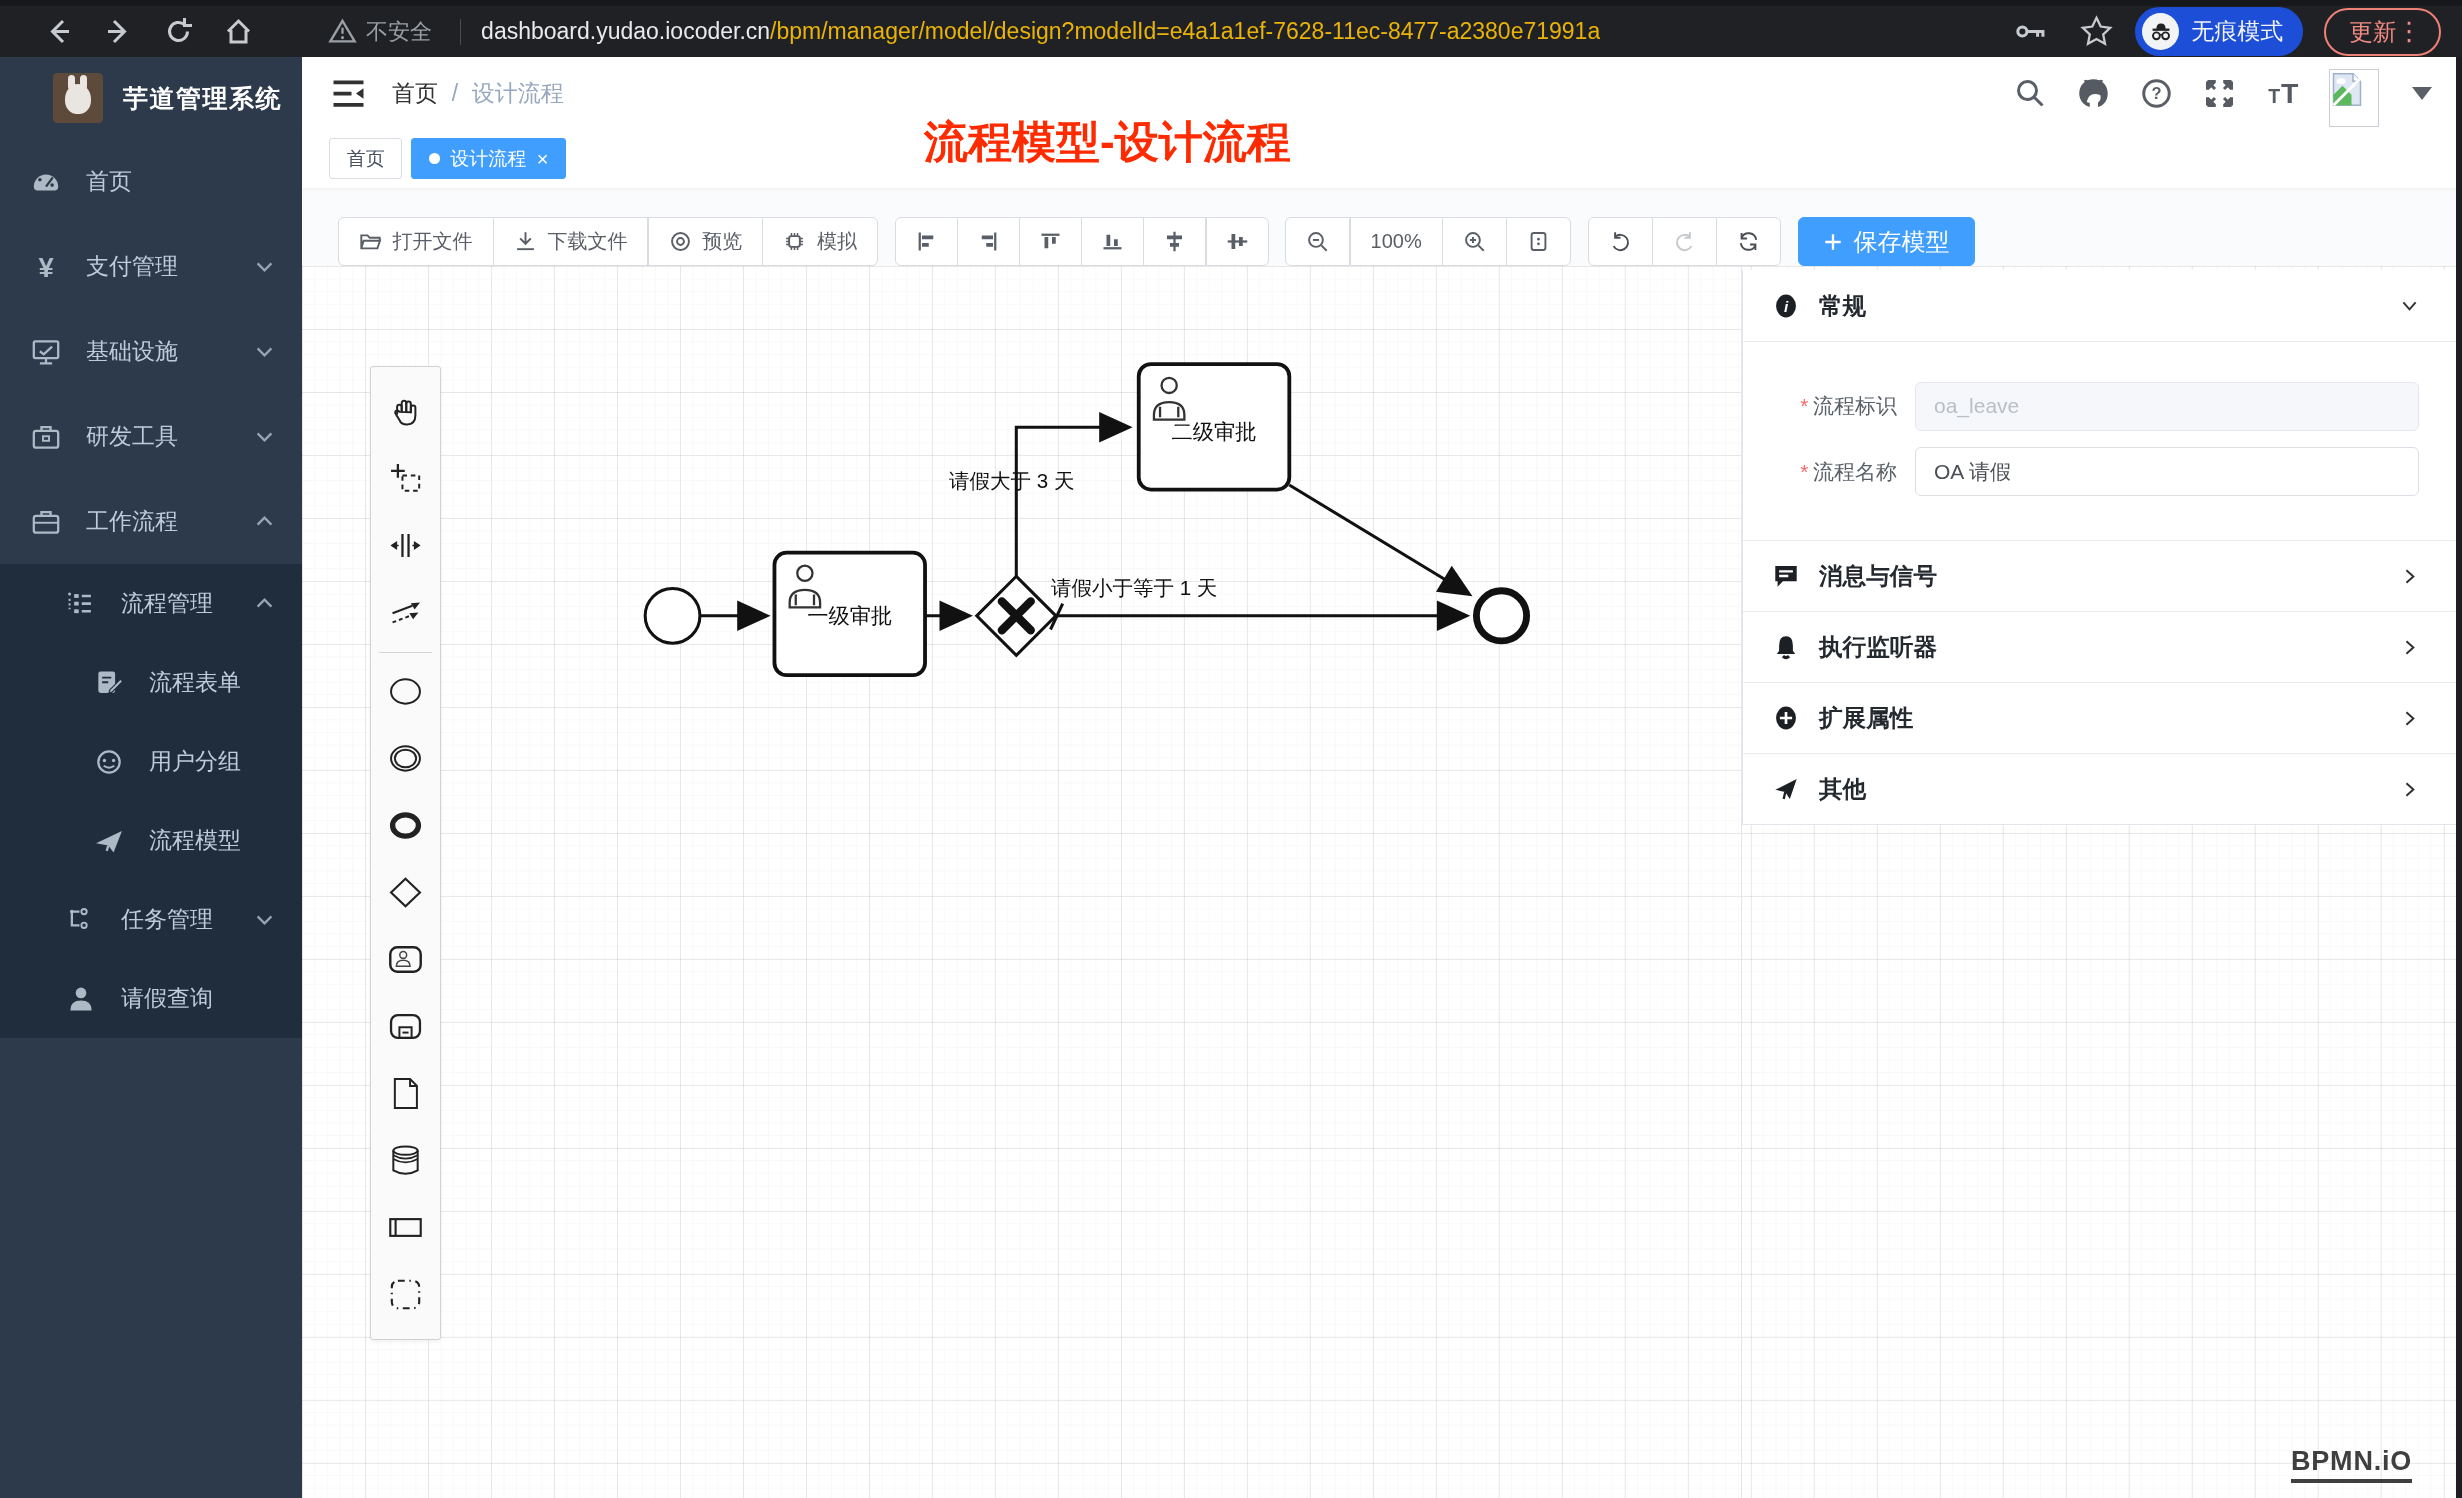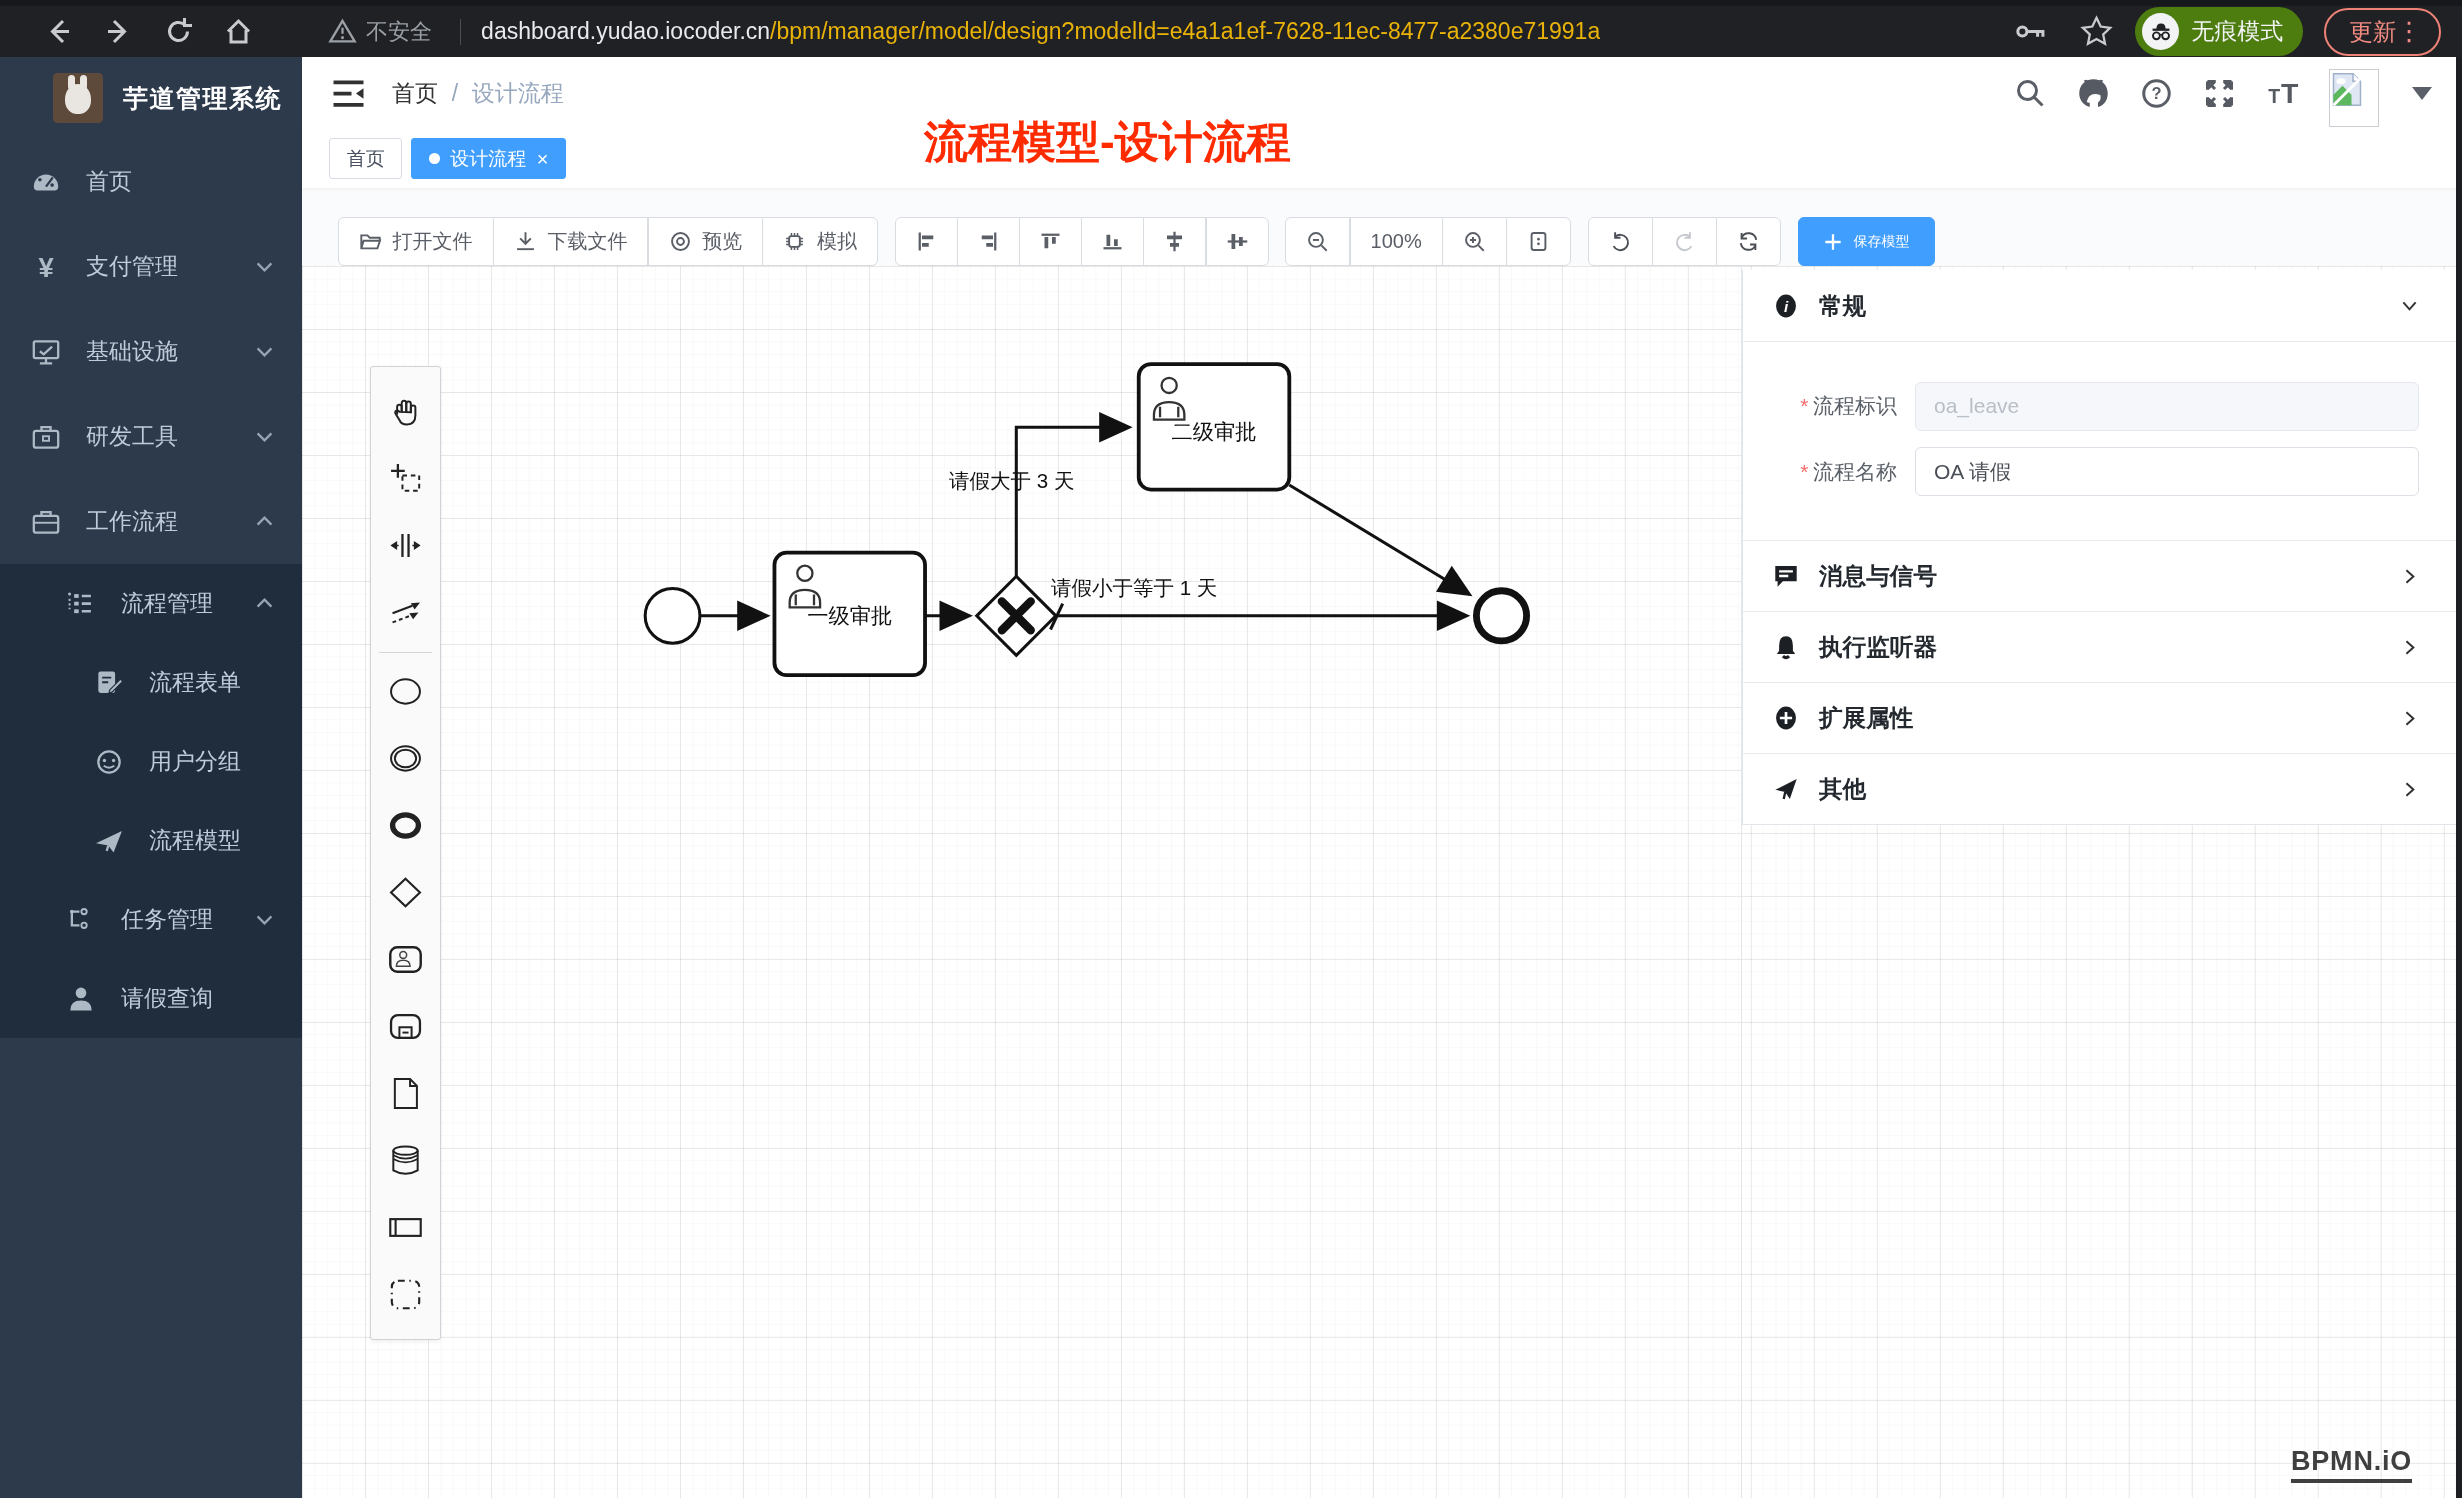--- a/index.html
+++ b/index.html
@@ -9,21 +9,21 @@
   
   .chrome { position:absolute; left:0; top:0; width:2462px; height:57px; background:#202124; display:flex; align-items:center; padding:0 21px 0 42px; border-top:6px solid #17181b; }
   .chrome svg { flex:none; }
   .nav-ic { width:33px; height:33px; margin-right:27px; }
   .sec { display:flex; align-items:center; color:#9aa0a6; font-size:22px; gap:9px; margin:0 7.6px 0 46px;}
   .chrome .divider { width:1.5px; height:26px; background:#4a4d51; margin:0 20px; }
   .url { font-size:23px; white-space:nowrap; overflow:hidden; }
   .url .host { color:#e8eaed; }
   .url .path { color:#eab308; }
   .chrome .spacer { flex:1; }
-  .incog { display:flex; align-items:center; gap:12px; background:#4d7c0f; border-radius:30px; padding:6px 20px 6px 7.6px; color:#f1f3f4; font-size:23px; margin:0 21px; }
+  .incog { display:flex; align-items:center; gap:12px; background:#1d4ed8; border-radius:30px; padding:6px 20px 6px 7.6px; color:#f1f3f4; font-size:23px; margin:0 21px; }
   .incog-circ { width:37px; height:37px; border-radius:50%; background:#f1f3f4; display:flex; align-items:center; justify-content:center; }
   .update { display:flex; align-items:center; border:2.3px solid #ee8277; border-radius:33px; padding:6px 16.7px 6px 23px; color:#f28b82; font-size:23.6px; }
   .update .dots { font-size:26px; letter-spacing:0; color:#f28b82; }
 
   
   .sidebar { position:absolute; left:0; top:57px; width:302px; bottom:0; background:#2d3a4b; }
   .logo-row { height:82px; display:flex; align-items:center; padding-left:53px; gap:20px; }
   .logo-img { width:50px; height:50px; background:#5d4a3a; border-radius:4.6px; position:relative; overflow:hidden; }
   .logo-img i { position:absolute; left:12px; top:10.6px; width:26px; height:30px; background:#e9e6e2; border-radius:50% 50% 45% 45%; }
   .logo-img b { position:absolute; left:15px; top:1.5px; width:6.8px; height:15px; background:#e9e6e2; border-radius:4.6px; }
@@ -67,21 +67,21 @@
       #ffffff; }
   .right-strip { position:absolute; right:0; top:57px; width:6px; bottom:0; background:#1d1e21; z-index:40; }
 
   
   .toolbar { position:absolute; left:338px; top:217px; display:flex; align-items:flex-start; gap:16.7px; z-index:10; }
   .btn-group { display:flex; }
   .tb-btn { height:49px; display:flex; align-items:center; justify-content:center; gap:10.6px; background:#fff; border:0.8px solid #d9dce1; color:#5a5e66; font-size:20px; padding:0 20px; margin-left:-0.8px; cursor:pointer; }
   .btn-group .tb-btn:first-child { border-radius:6px 0 0 6px; margin-left:0; }
   .btn-group .tb-btn:last-child { border-radius:0 6px 6px 0; }
   .tb-btn svg { flex:none; }
-  .save-btn { height:49px; background:#409EFF; border:0.8px solid #409EFF; border-radius:6px; color:#fff; font-size:14px; display:flex; align-items:center; padding:0 24px; gap:10.6px; cursor:pointer; }
+  .save-btn { height:49px; background:#409EFF; border:0.8px solid #409EFF; border-radius:6px; color:#fff; font-size:24px; display:flex; align-items:center; padding:0 24px; gap:10.6px; cursor:pointer; }
   .zoom-val { min-width:82px; }
 
   
   .palette { position:absolute; left:370px; top:366px; width:71px; background:#fafafa; border:0.8px solid #cfd2d6; border-radius:3px; box-shadow:0 1.5px 4.6px rgba(0,0,0,.06); display:flex; flex-direction:column; align-items:center; padding:10.6px 0; z-index:9; }
   .pal-item { width:53px; height:67px; display:flex; align-items:center; justify-content:center; cursor:pointer; }
   .pal-sep { width:53px; height:0.8px; background:#d4d7da; margin:6px 0; }
 
   
   .diagram { position:absolute; left:302px; top:266px; z-index:6; }
 

